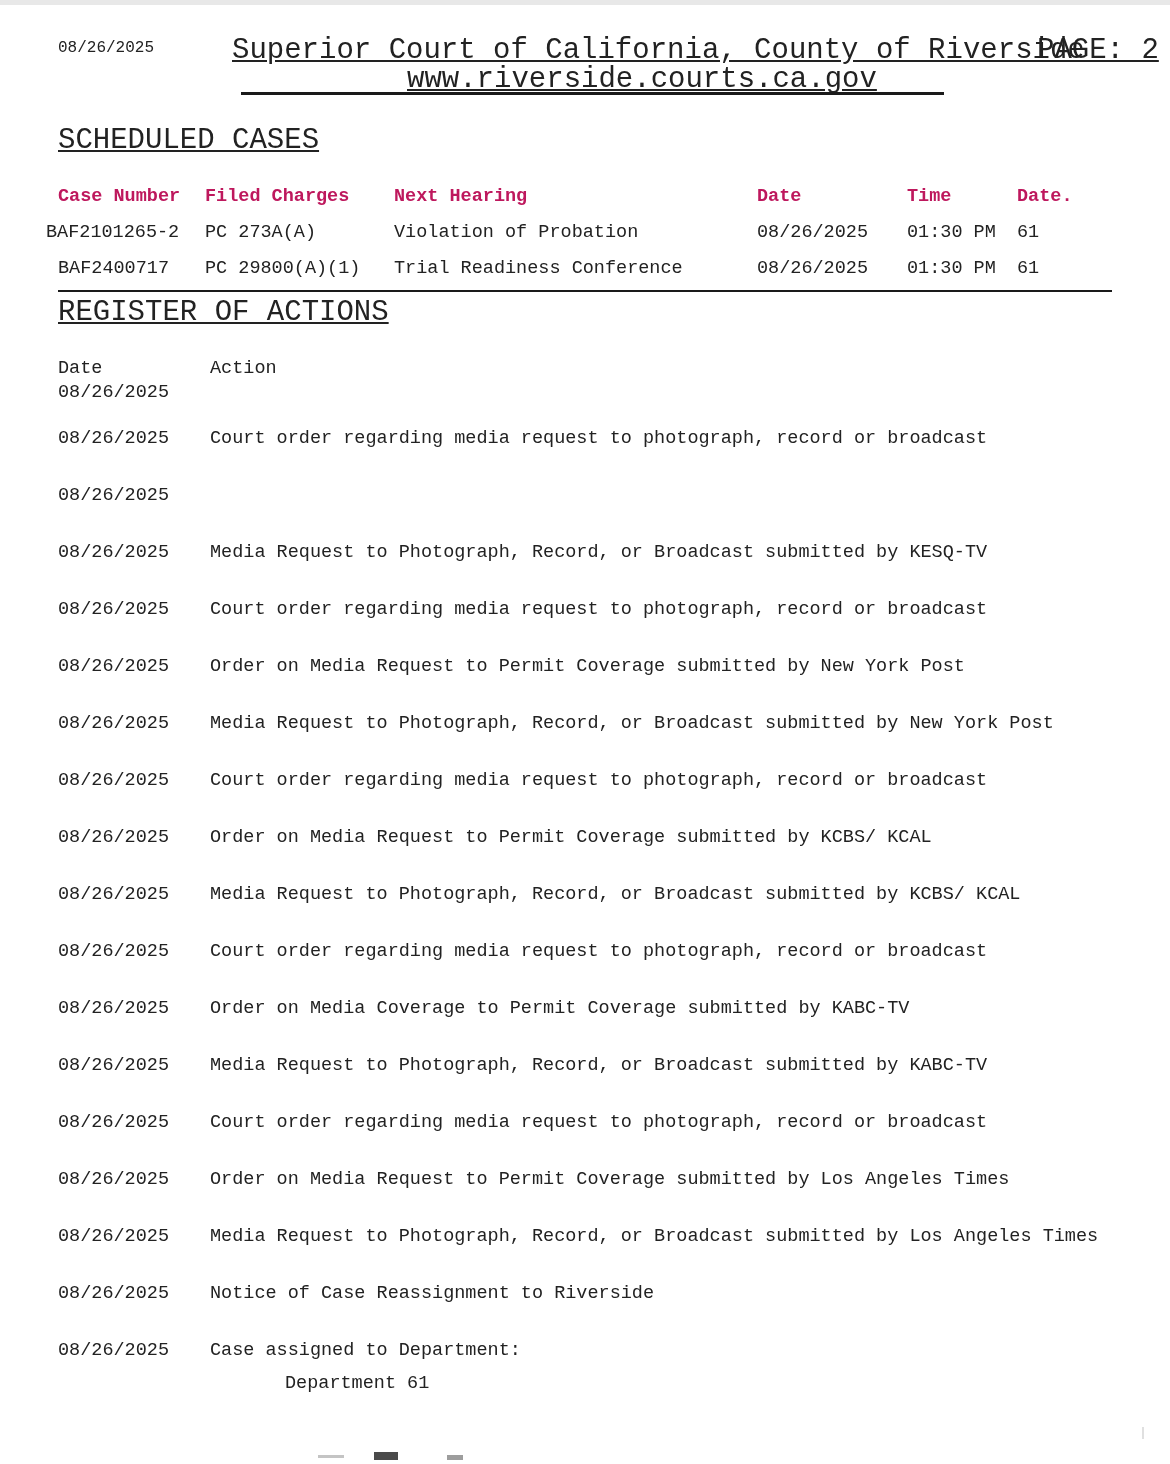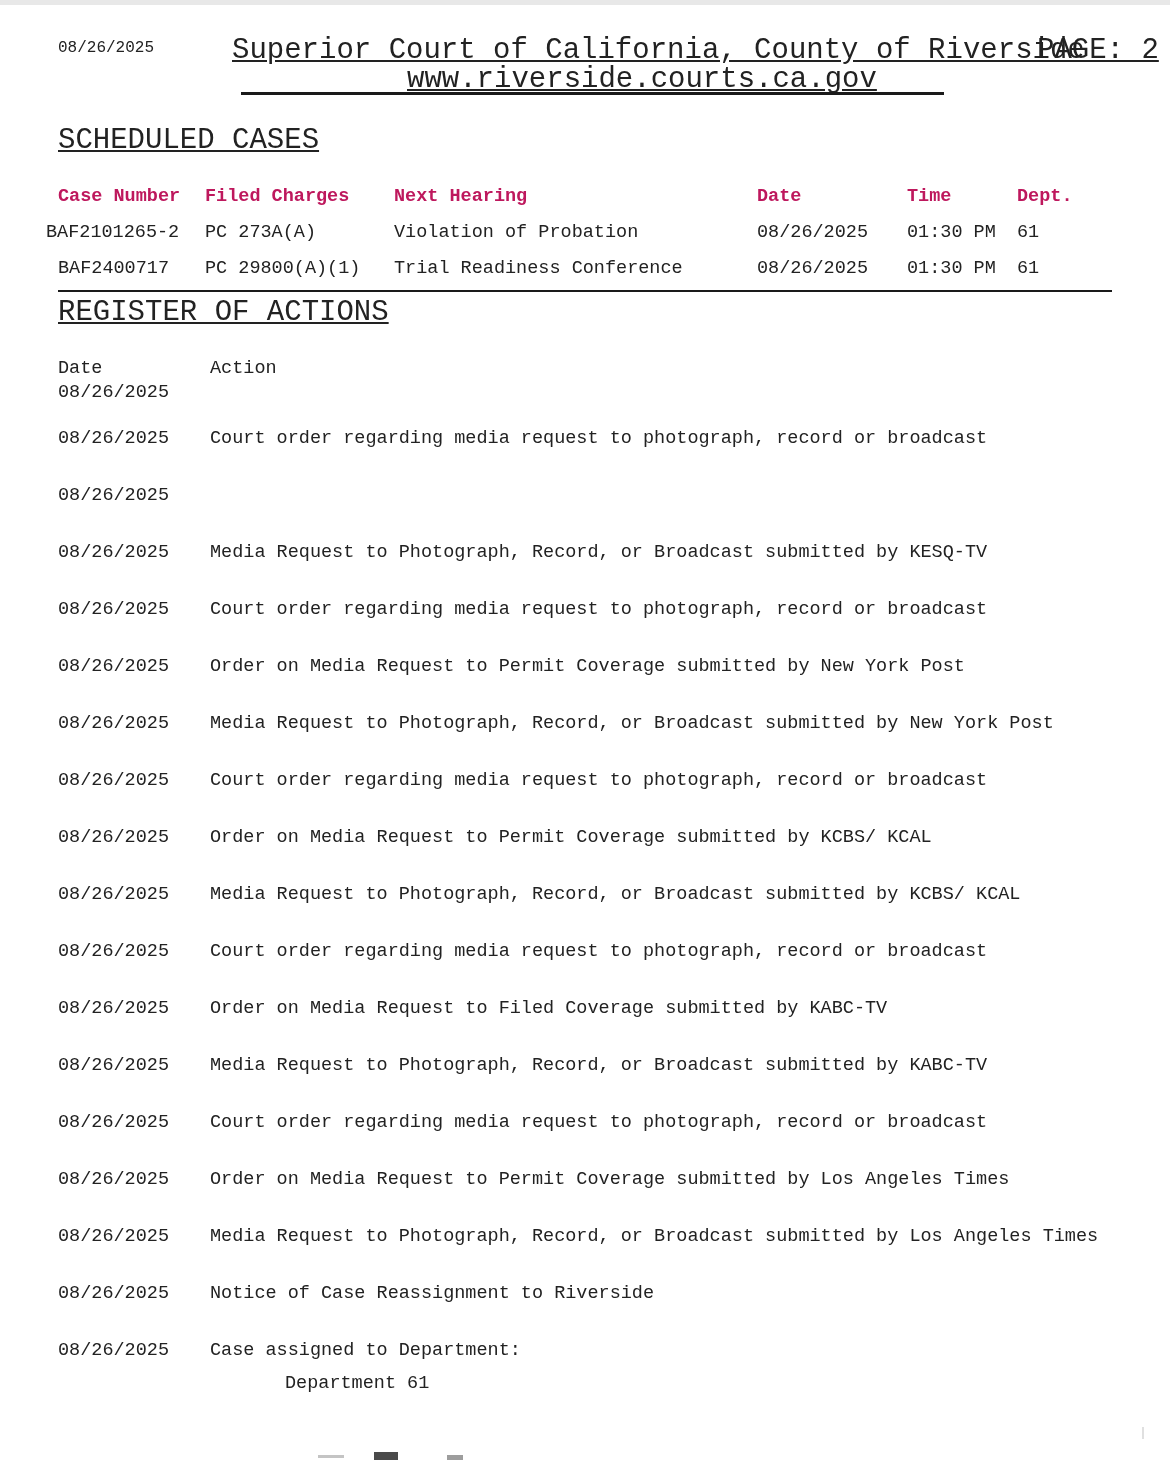--- a/index.html
+++ b/index.html
@@ -38,21 +38,21 @@
   <div class="abs t-big" style="left:407px;top:67px;">www.riverside.courts.ca.gov</div>
   <div class="rule" style="left:241px;top:92px;width:703px;height:3px;"></div>
 
   <div class="abs t-big" style="left:58px;top:128px;">SCHEDULED CASES</div>
 
   <div class="abs t-body bold" style="left:58px;top:186px;">Case Number</div>
   <div class="abs t-body bold" style="left:205px;top:186px;">Filed Charges</div>
   <div class="abs t-body bold" style="left:394px;top:186px;">Next Hearing</div>
   <div class="abs t-body bold" style="left:757px;top:186px;">Date</div>
   <div class="abs t-body bold" style="left:907px;top:186px;text-align:center;">Time</div>
-  <div class="abs t-body bold" style="left:1017px;top:186px;">Dept.</div>
+  <div class="abs t-body bold" style="left:1017px;top:186px;">Date.</div>
 
   <div>
     <div class="abs t-body" style="left:46px;top:222px;">BAF2101265-2</div>
     <div class="abs t-body" style="left:205px;top:222px;">PC 273A(A)</div>
     <div class="abs t-body" style="left:394px;top:222px;">Violation of Probation</div>
     <div class="abs t-body" style="left:757px;top:222px;">08/26/2025</div>
     <div class="abs t-body" style="left:907px;top:222px;">01:30 PM</div>
     <div class="abs t-body" style="left:1017px;top:222px;">61</div>
   </div>
 
@@ -109,21 +109,21 @@
   <div class="row t-body" style="top:884px;">
     <span class="c-date">08/26/2025</span>
     <span class="c-action">Media Request to Photograph, Record, or Broadcast submitted by KCBS/ KCAL</span>
   </div>
   <div class="row t-body" style="top:941px;">
     <span class="c-date">08/26/2025</span>
     <span class="c-action">Court order regarding media request to photograph, record or broadcast</span>
   </div>
   <div class="row t-body" style="top:998px;">
     <span class="c-date">08/26/2025</span>
-    <span class="c-action">Order on Media Request to Filed Coverage submitted by KABC-TV</span>
+    <span class="c-action">Order on Media Coverage to Permit Coverage submitted by KABC-TV</span>
   </div>
   <div class="row t-body" style="top:1055px;">
     <span class="c-date">08/26/2025</span>
     <span class="c-action">Media Request to Photograph, Record, or Broadcast submitted by KABC-TV</span>
   </div>
   <div class="row t-body" style="top:1112px;">
     <span class="c-date">08/26/2025</span>
     <span class="c-action">Court order regarding media request to photograph, record or broadcast</span>
   </div>
   <div class="row t-body" style="top:1169px;">

